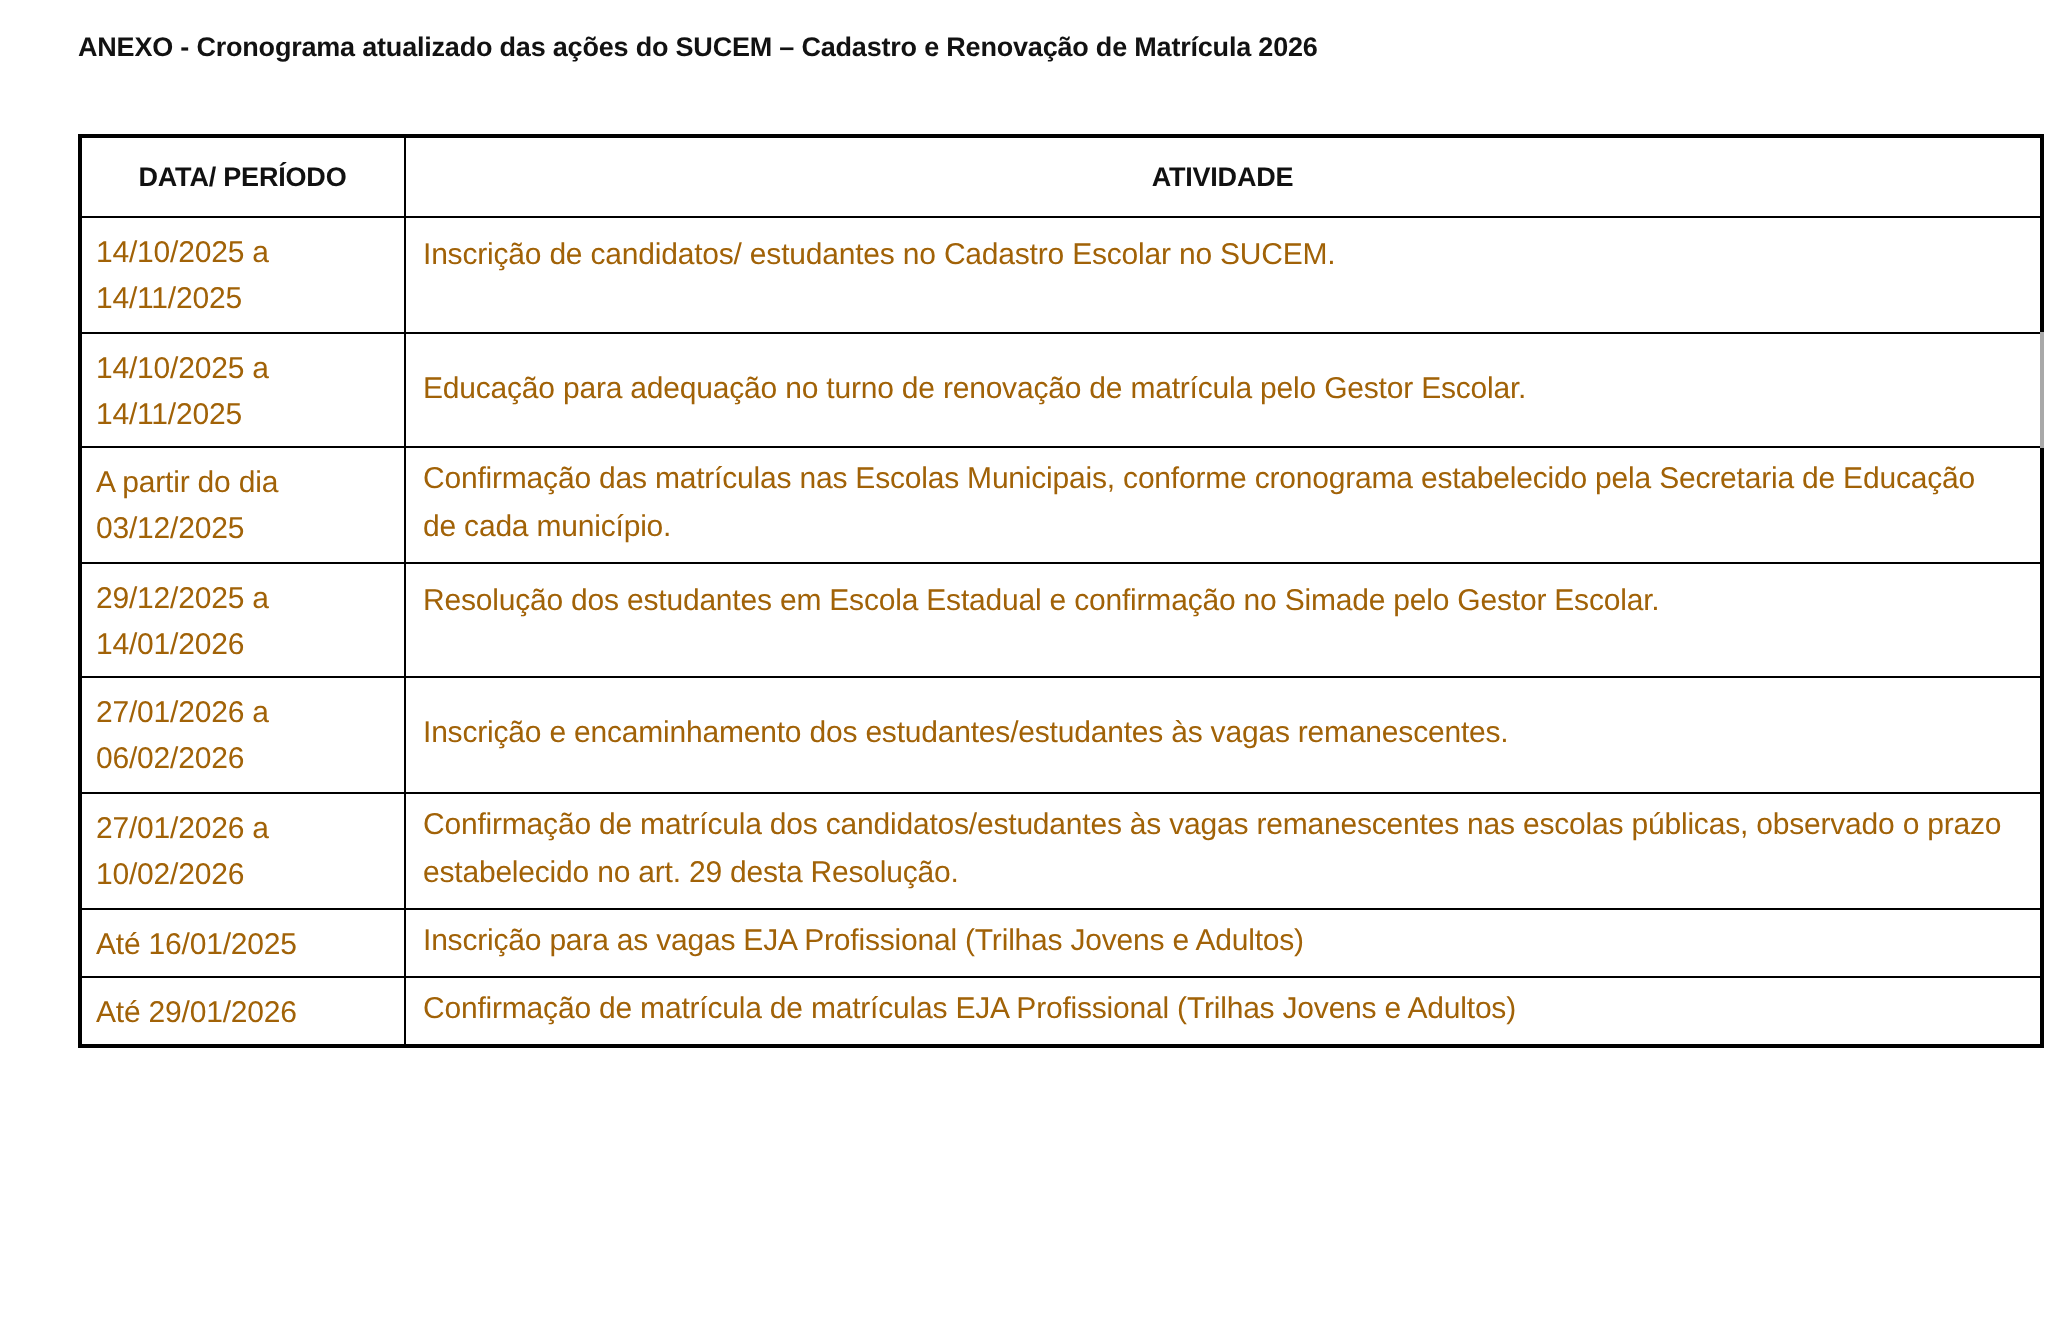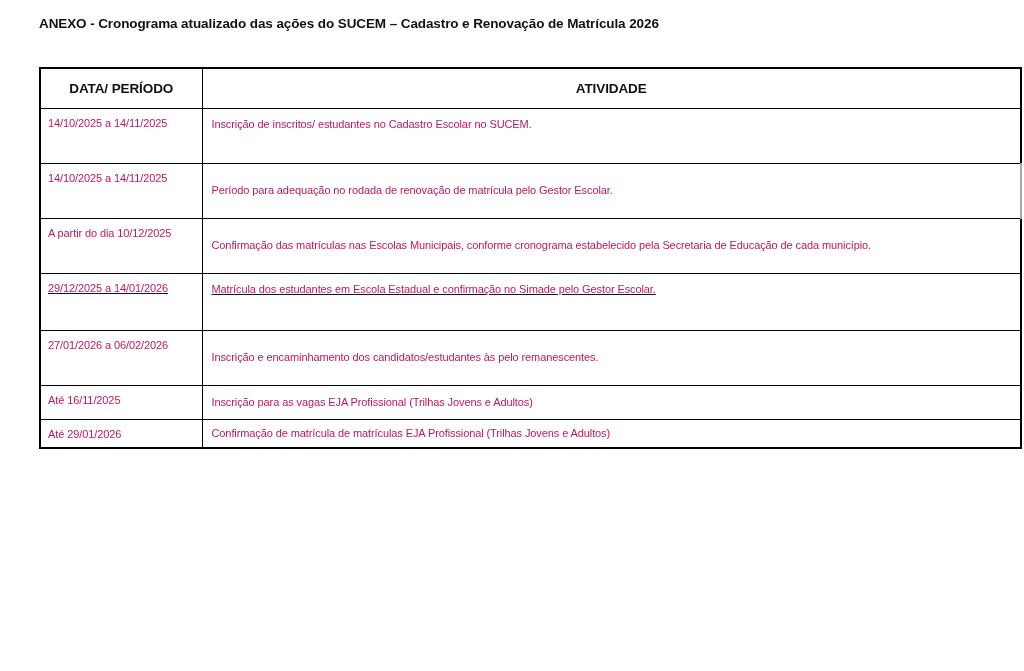--- a/index.html
+++ b/index.html
@@ -19,23 +19,23 @@
   table.schedule {
     position: absolute; left: 31px; top: 59px;
     width: 983px;
     border-collapse: collapse;
     table-layout: fixed;
     border: 2px solid #000;
   }
   table.schedule col.c-date { width: 162px; }
   table.schedule th, table.schedule td {
     border: 1.5px solid #000;
-    font-size: 11px;
+    font-size: 15px;
     letter-spacing: -0.1px;
-    color: #be185d;
+    color: #a16207;
     overflow: hidden;
   }
   table.schedule th {
     height: 37px;
     text-align: center; vertical-align: middle;
     font-weight: bold; font-size: 13.5px; color: #111;
     padding: 12px 4px;
   }
   td.date-cell {
     vertical-align: top;
@@ -50,21 +50,21 @@
   td.activity-cell.va-top { vertical-align: top; padding-top: 7px; }
   
   tr.grey-right td.activity-cell { border-right: 2.5px solid #a9a9a9; }
   
   tr.h34 { height: 34px; }
   tr.h35 { height: 35px; }
   tr.h36 { height: 24px; }
   tr.h37 { height: 37px; }
   tr.h52 { height: 52px; }
   tr.h55 { height: 55px; }
-  tr.h57 { height: 57px; text-decoration: underline; }
+  tr.h57 { height: 57px; }
   tr.h58 { height: 58px; }
 </style>
 </head>
 <body>
 
 <div class="page">
 
   <div class="doc-title">ANEXO - Cronograma atualizado das ações do SUCEM – Cadastro e Renovação de Matrícula 2026</div>
 
   <table class="schedule">
@@ -74,40 +74,44 @@
       </colgroup>
     <thead>
       <tr>
         <th>DATA/ PERÍODO</th>
         <th>ATIVIDADE</th>
       </tr>
     </thead>
     <tbody>
       <tr class="h55">
         <td class="date-cell">14/10/2025 a 14/11/2025</td>
-        <td class="activity-cell va-top">Inscrição de inscritos/ estudantes no Cadastro Escolar no SUCEM.</td>
+        <td class="activity-cell va-top">Inscrição de candidatos/ estudantes no Cadastro Escolar no SUCEM.</td>
       </tr>
       <tr class="h55 grey-right">
         <td class="date-cell">14/10/2025 a 14/11/2025</td>
-        <td class="activity-cell">Período para adequação no rodada de renovação de matrícula pelo Gestor Escolar.</td>
+        <td class="activity-cell">Educação para adequação no turno de renovação de matrícula pelo Gestor Escolar.</td>
       </tr>
       <tr class="h55">
-        <td class="date-cell">A partir do dia 10/12/2025</td>
+        <td class="date-cell">A partir do dia 03/12/2025</td>
         <td class="activity-cell">Confirmação das matrículas nas Escolas Municipais, conforme cronograma estabelecido pela Secretaria de Educação de cada município.</td>
       </tr>
       <tr class="h57">
         <td class="date-cell">29/12/2025 a 14/01/2026</td>
-        <td class="activity-cell va-top">Matrícula dos estudantes em Escola Estadual e confirmação no Simade pelo Gestor Escolar.</td>
+        <td class="activity-cell va-top">Resolução dos estudantes em Escola Estadual e confirmação no Simade pelo Gestor Escolar.</td>
       </tr>
       <tr class="h55">
         <td class="date-cell">27/01/2026 a 06/02/2026</td>
-        <td class="activity-cell">Inscrição e encaminhamento dos candidatos/estudantes às pelo remanescentes.</td>
+        <td class="activity-cell">Inscrição e encaminhamento dos estudantes/estudantes às vagas remanescentes.</td>
+      </tr>
+      <tr class="h58">
+        <td class="date-cell">27/01/2026 a 10/02/2026</td>
+        <td class="activity-cell">Confirmação de matrícula dos candidatos/estudantes às vagas remanescentes nas escolas públicas, observado o prazo estabelecido no art. 29 desta Resolução.</td>
       </tr>
       <tr class="h34">
-        <td class="date-cell">Até 16/11/2025</td>
+        <td class="date-cell">Até 16/01/2025</td>
         <td class="activity-cell">Inscrição para as vagas EJA Profissional (Trilhas Jovens e Adultos)</td>
       </tr>
       <tr class="h36">
         <td class="date-cell">Até 29/01/2026</td>
         <td class="activity-cell">Confirmação de matrícula de matrículas EJA Profissional (Trilhas Jovens e Adultos)</td>
       </tr>
     </tbody>
   </table>
 
 </div>

